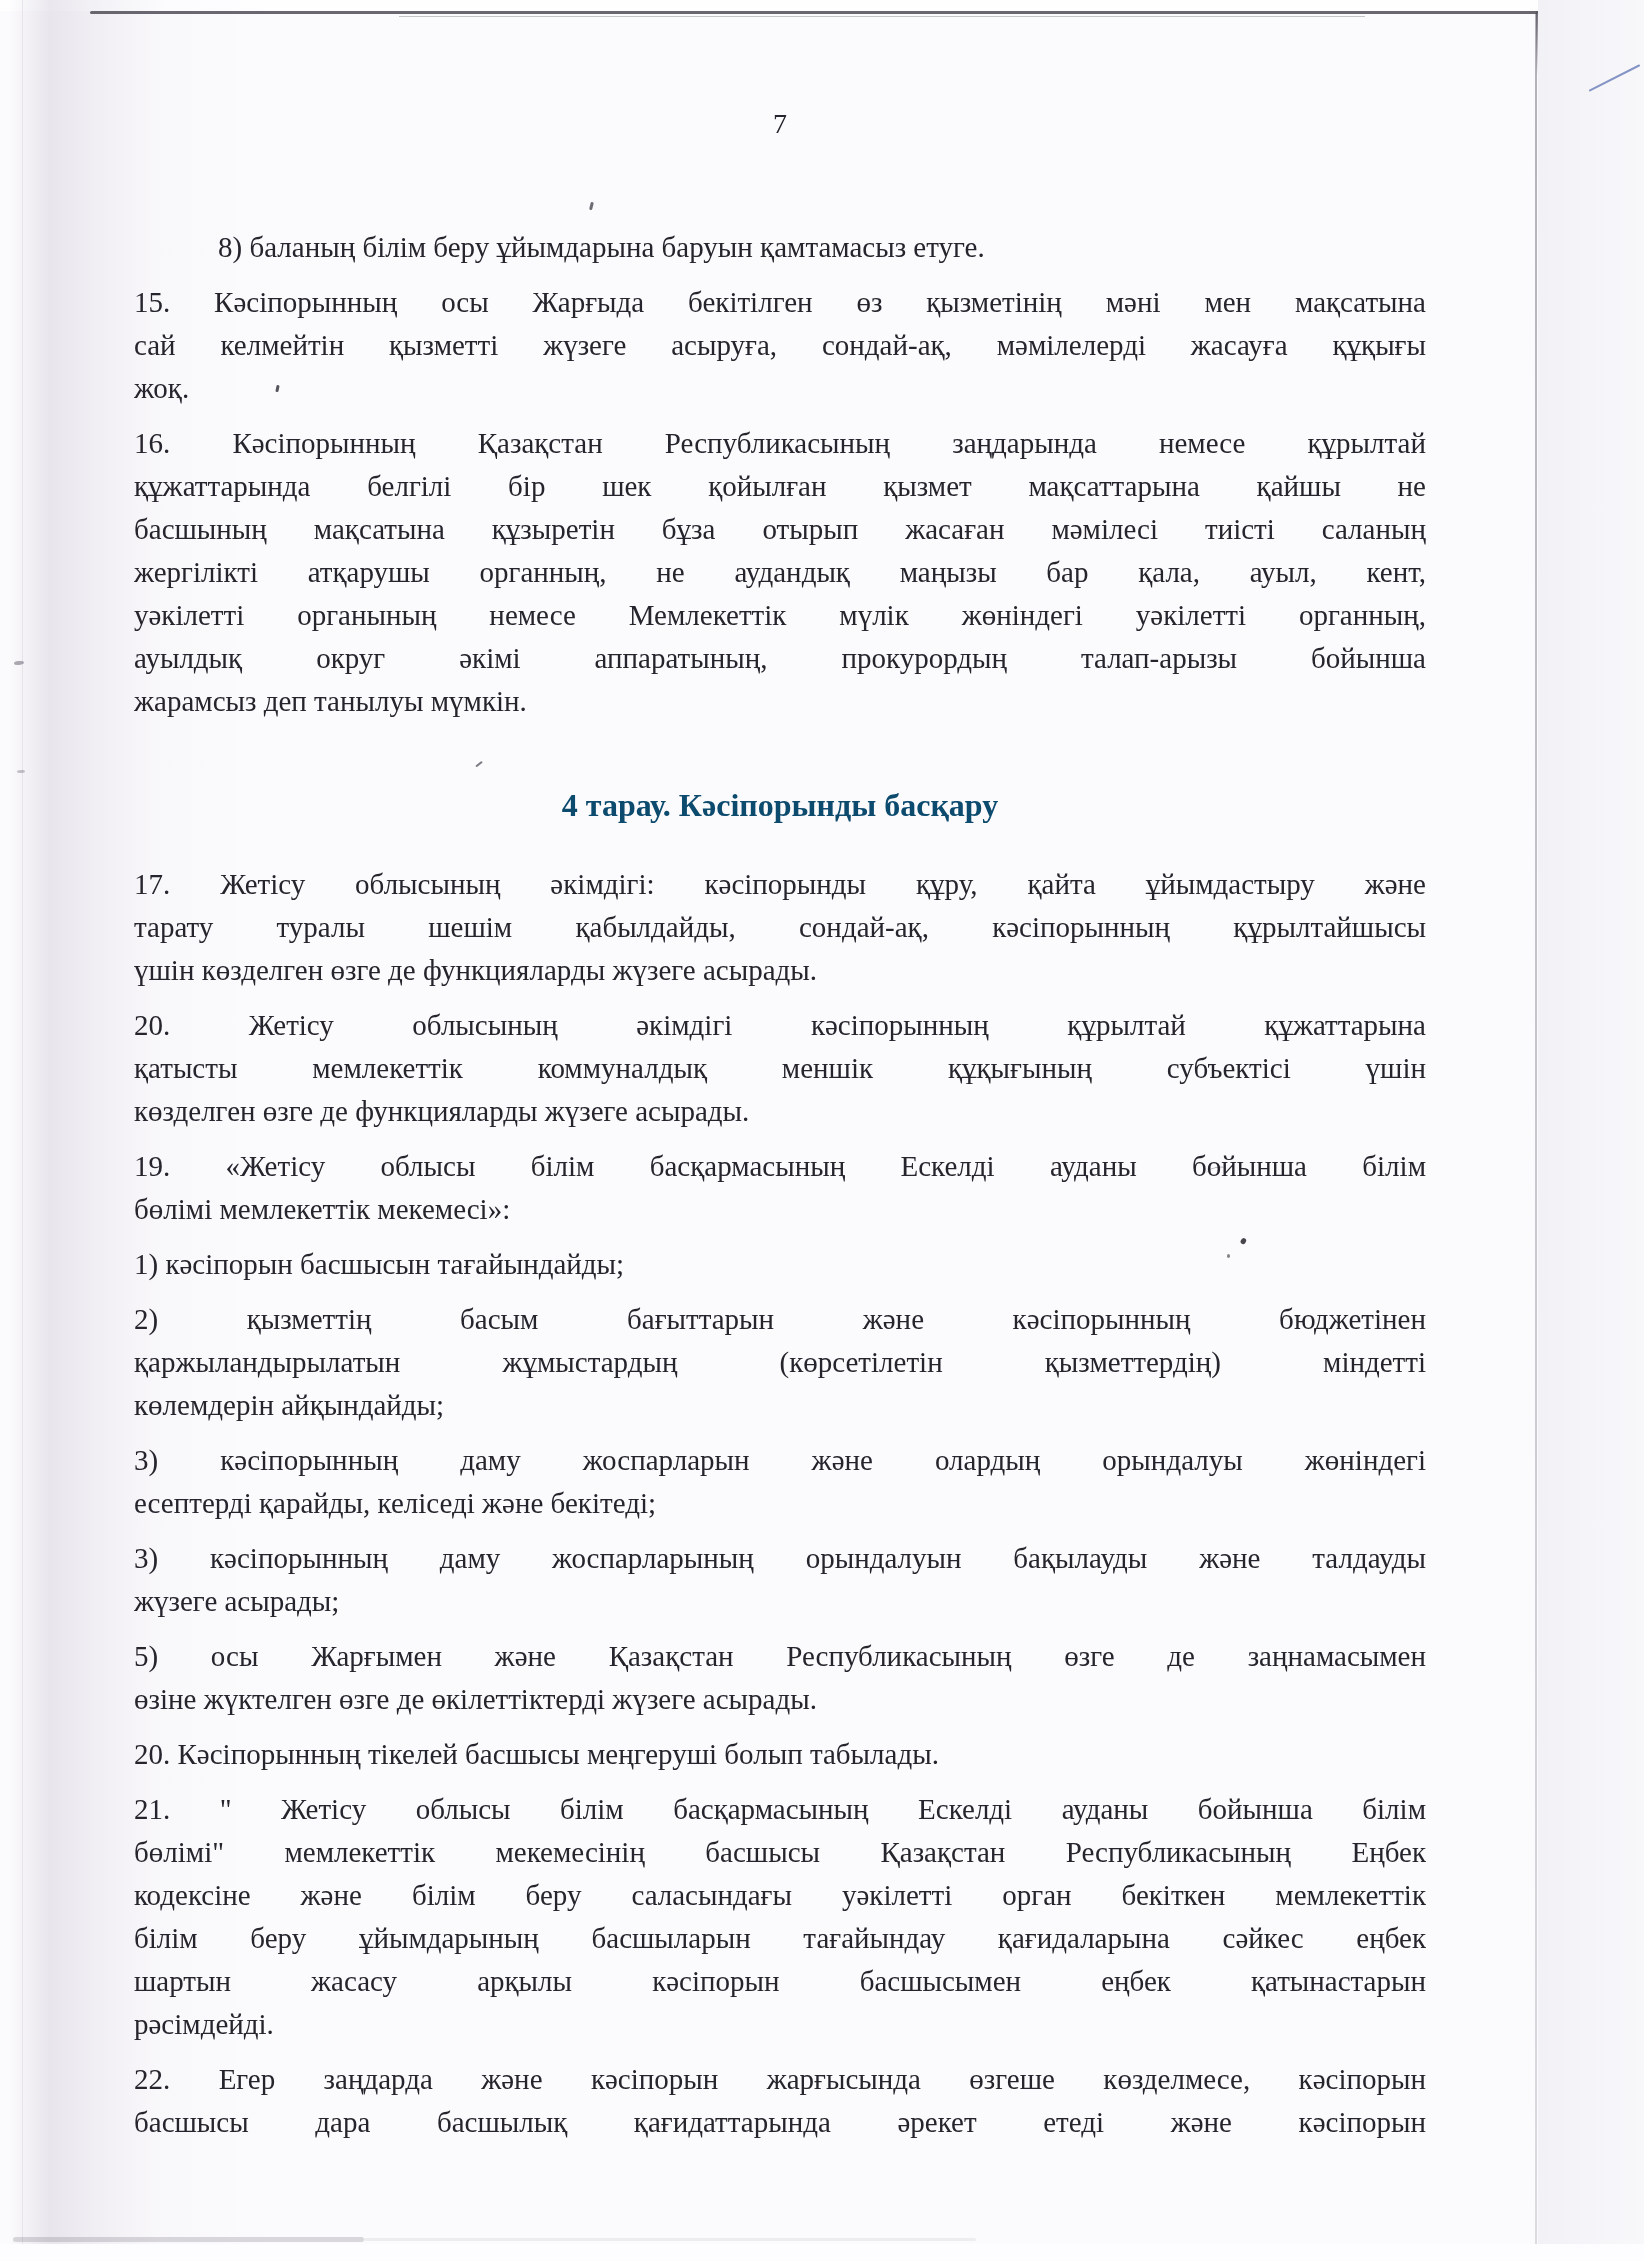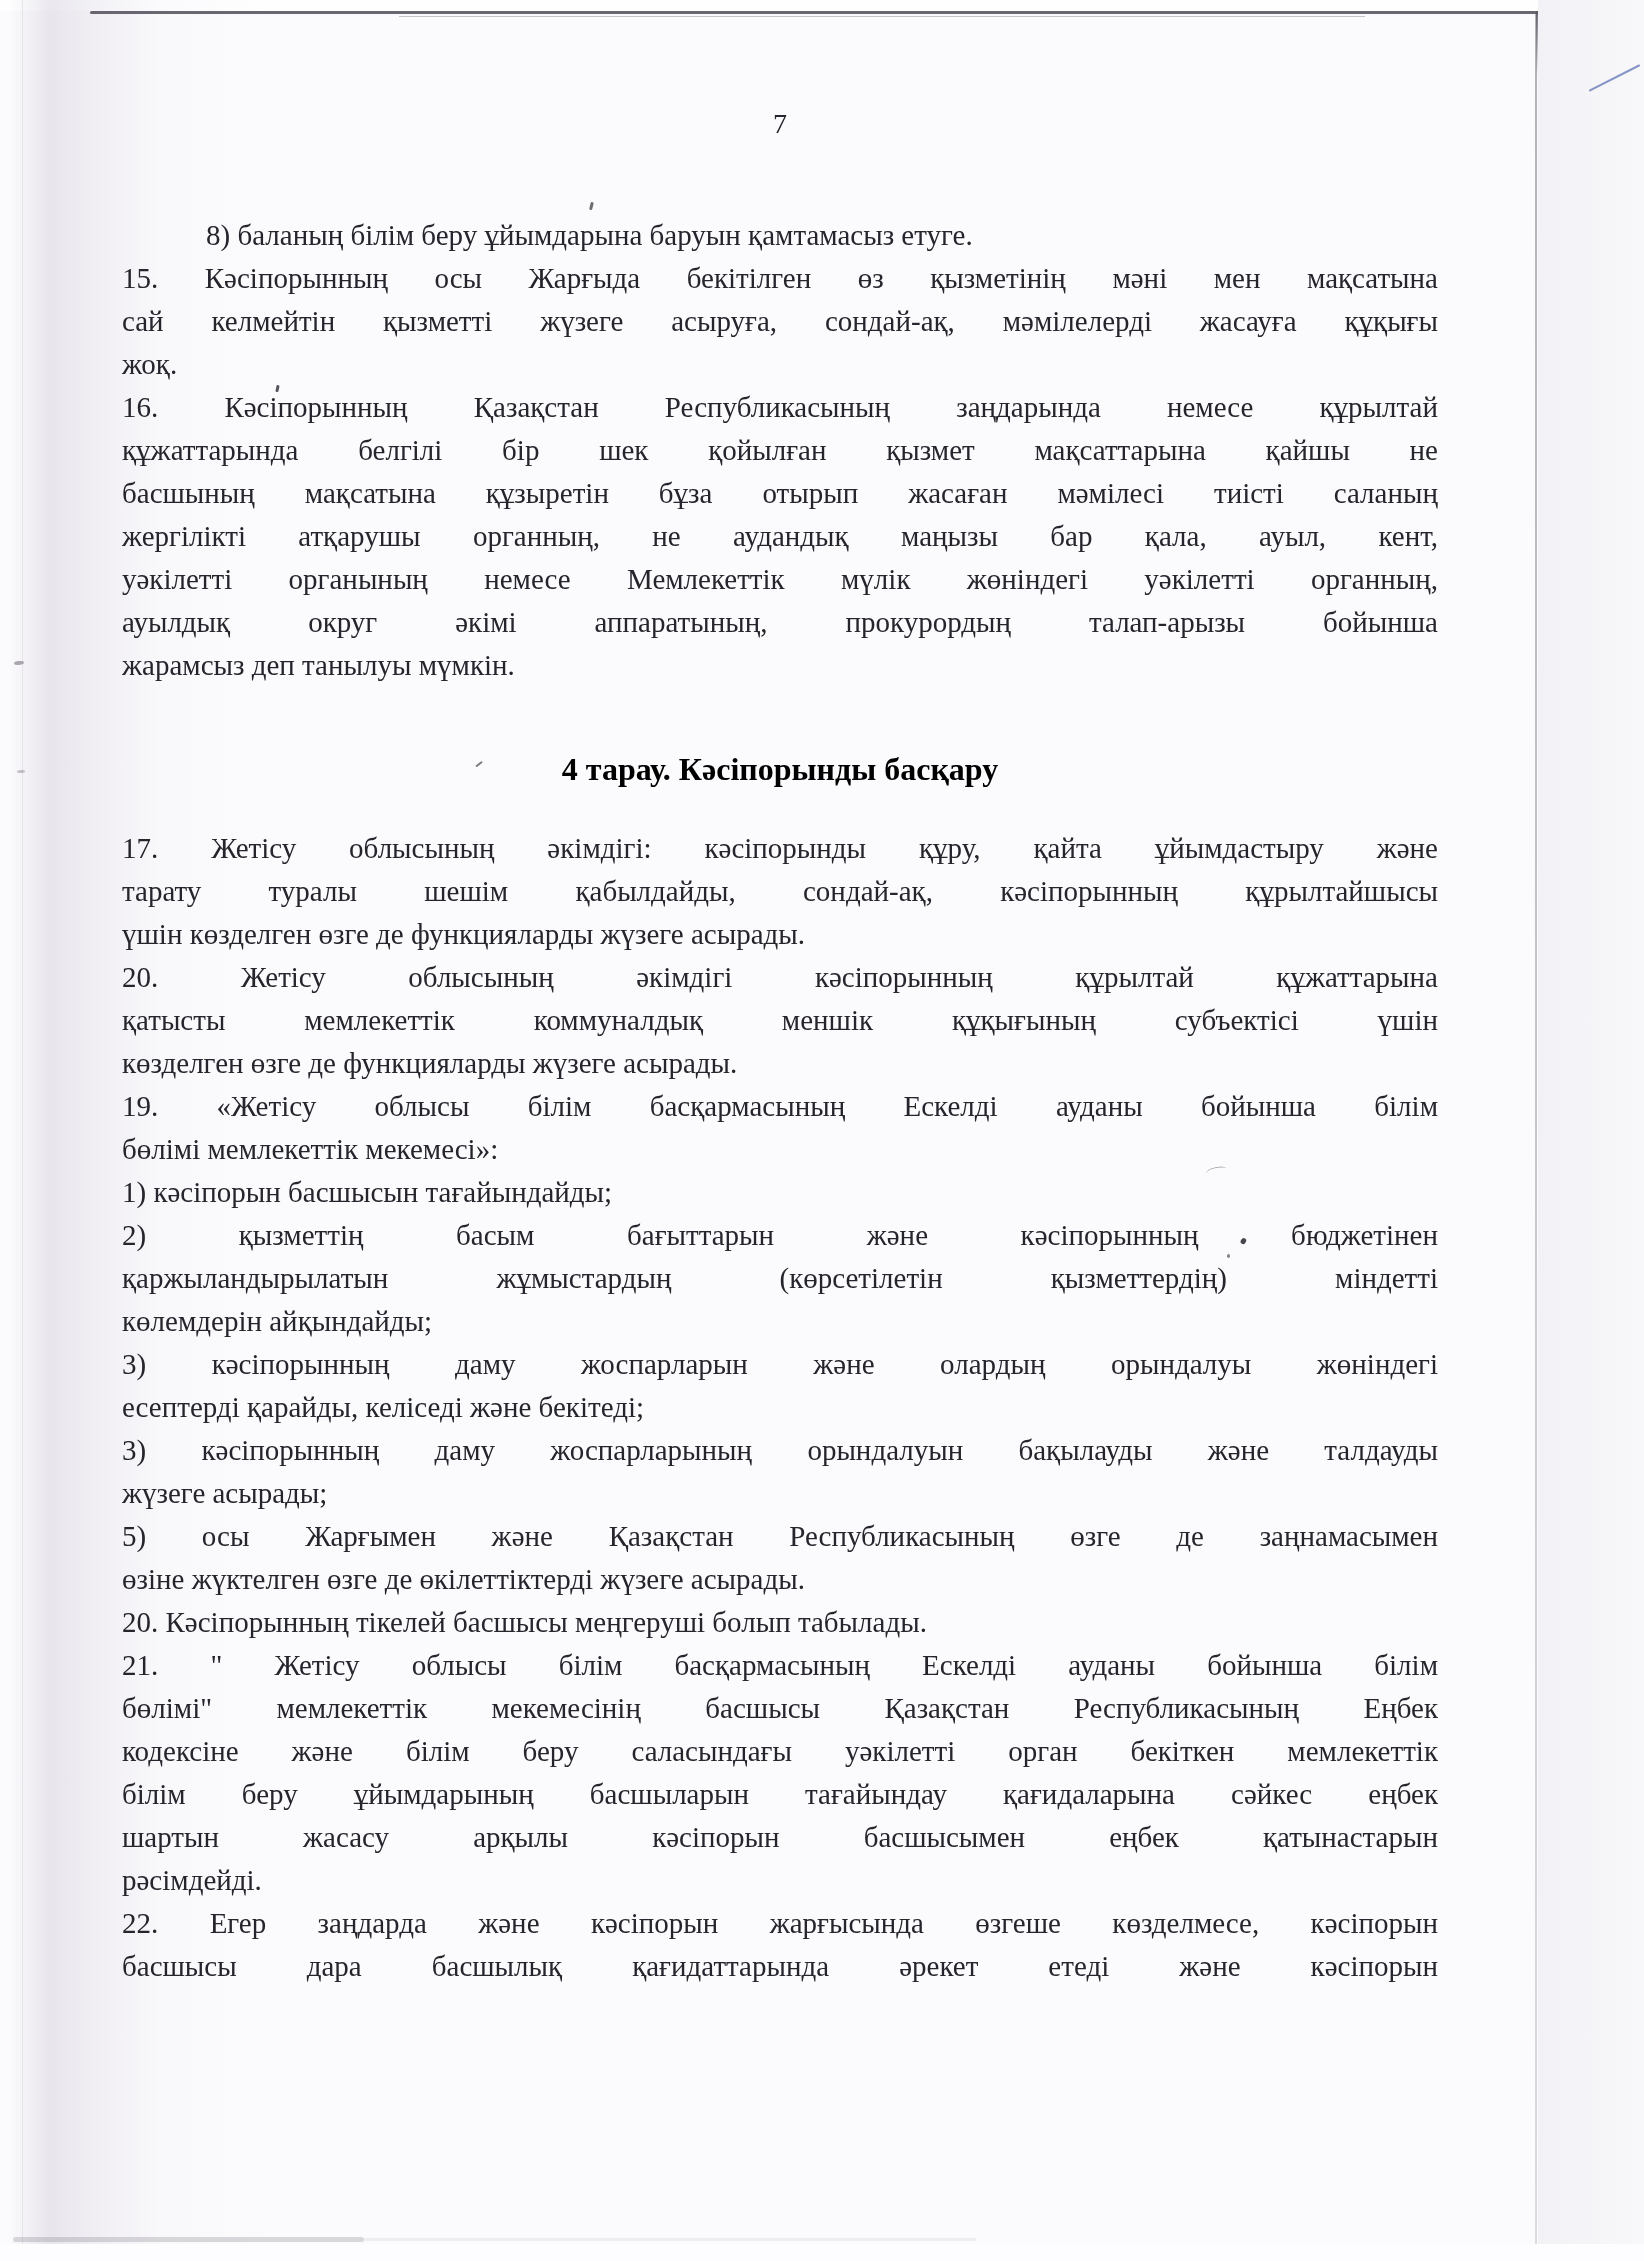--- a/index.html
+++ b/index.html
@@ -55,27 +55,27 @@
   .accent-mark{position:absolute;left:276px;top:385px;width:2.6px;height:7px;
     background:rgba(45,42,52,.8);border-radius:1.3px;transform:rotate(12deg);}
   .tick-mark{position:absolute;left:590px;top:202px;width:2.6px;height:7.7px;
     background:rgba(50,47,57,.7);border-radius:1.3px;transform:rotate(14deg);}
   
   .page-number{position:absolute;left:122px;top:108px;width:1316px;
     text-align:center;font-size:28px;color:var(--ink-color,#26242c);}
   
   .text-block{position:absolute;left:122px;top:214px;width:1316px;
     font-size:29px;line-height:43px;color:var(--ink-color,#26242c);}
-  .para{margin:0;}
+  .para{margin:12px;}
   .line{height:43px;overflow:hidden;}
   .line.j{text-align:justify;text-align-last:justify;text-justify:inter-word;}
   .line.ind{text-indent:84px;}
   .para.heading{margin:61px 0 36px;}
   .para.heading .line{text-align:center;text-align-last:center;
-    font-weight:700;font-size:32px;color:#000000;}
+    font-weight:700;font-size:32px;color:#0c4a6e;}
 </style>
 </head>
 <body>
 
 <div class="paper">
   <div class="top-white"></div>
   <div class="left-shadow"></div>
   <div class="left-crease"></div>
   <div class="left-tick-1"></div>
   <div class="left-tick-2"></div>

